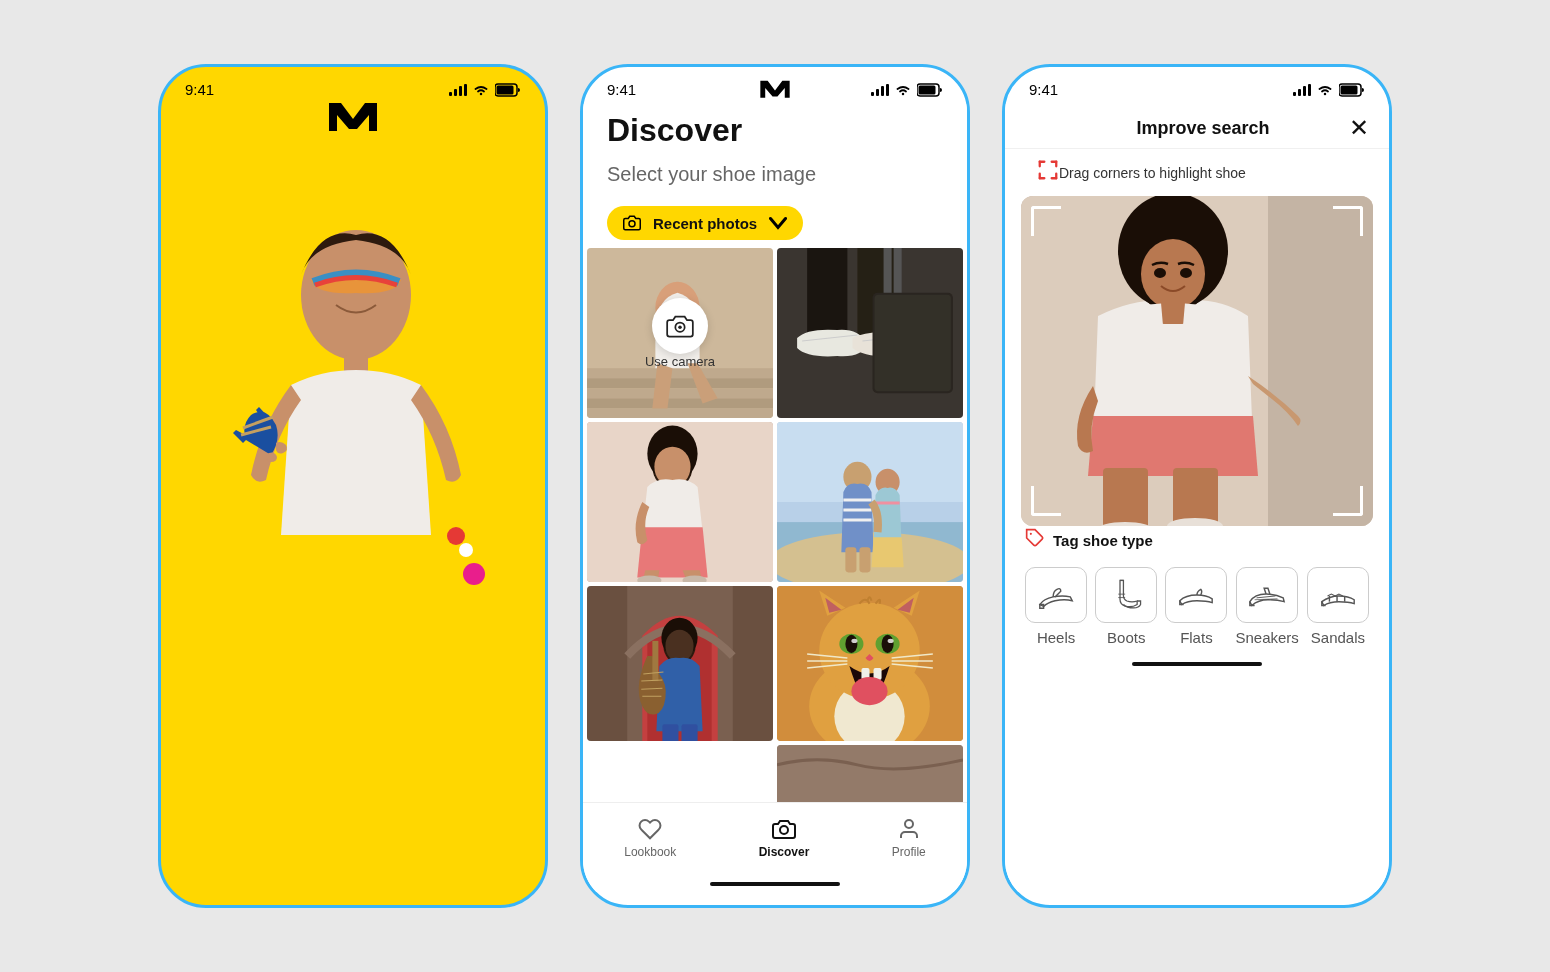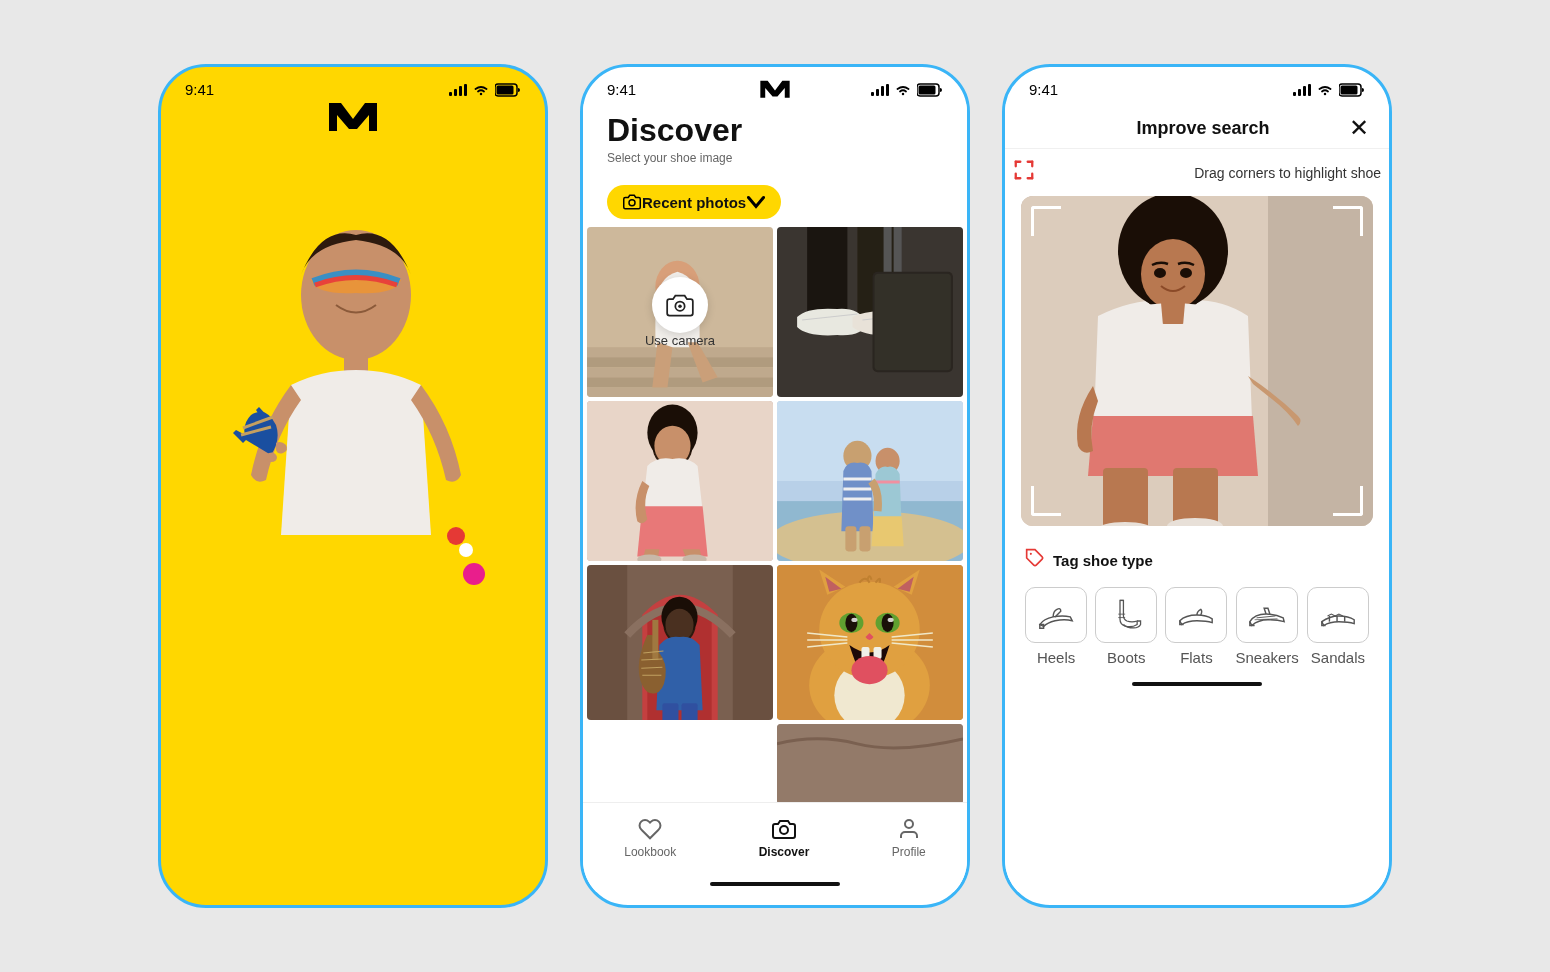--- a/index.html
+++ b/index.html
@@ -82,36 +82,36 @@
     }
     .discover-header {
       padding: 8px 24px 12px;
     }
     .discover-title {
       font-size: 32px;
       font-weight: 700;
       color: #111;
     }
     .discover-sub {
-      font-size: 12px;
+      font-size: 20px;
       color: #666;
-      margin-top: 2px;
+      margin-top: 14px;
     }
     .photo-filter-row {
       padding: 8px 24px;
       display: flex;
       align-items: center;
     }
     .filter-pill {
       background: #FFD700;
       border-radius: 24px;
       padding: 8px 16px;
       display: flex;
       align-items: center;
-      gap: 1px;
+      gap: 12px;
       font-size: 15px;
       font-weight: 600;
       color: #111;
     }
     .filter-pill svg { width: 18px; height: 18px; }
     .photo-grid {
       display: grid;
       grid-template-columns: 1fr 1fr;
       gap: 4px;
       padding: 0 4px;
@@ -204,25 +204,24 @@
     }
     .close-btn {
       font-size: 24px;
       color: #111;
       cursor: pointer;
       line-height: 1;
     }
     .search-hint {
       display: flex;
       align-items: center;
-      gap: 8px;
-      padding: 10px 8px;
+      gap: 0;
+      padding: 10px 32px;
       font-size: 14px;
       color: #333;
-      justify-content: space-between;
     }
     .hint-icon {
       color: #e53935;
       font-size: 20px;
     }
     .search-image-container {
       margin: 0 16px;
       border-radius: 12px;
       overflow: hidden;
       position: relative;
@@ -238,21 +237,21 @@
       border-color: #fff;
       border-style: solid;
       border-width: 0;
     }
     .bracket-tl { top: 10px; left: 10px; border-top-width: 3px; border-left-width: 3px; border-radius: 3px 0 0 0; }
     .bracket-tr { top: 10px; right: 10px; border-top-width: 3px; border-right-width: 3px; border-radius: 0 3px 0 0; }
     .bracket-bl { bottom: 10px; left: 10px; border-bottom-width: 3px; border-left-width: 3px; border-radius: 0 0 0 3px; }
     .bracket-br { bottom: 10px; right: 10px; border-bottom-width: 3px; border-right-width: 3px; border-radius: 0 0 3px 0; }
 
     .tag-section {
-      padding: 22px 20px 10px;
+      padding: 2px 20px 10px;
     }
     .tag-title {
       display: flex;
       align-items: center;
       gap: 8px;
       font-size: 15px;
       font-weight: 600;
       color: #111;
       margin-bottom: 14px;
     }

